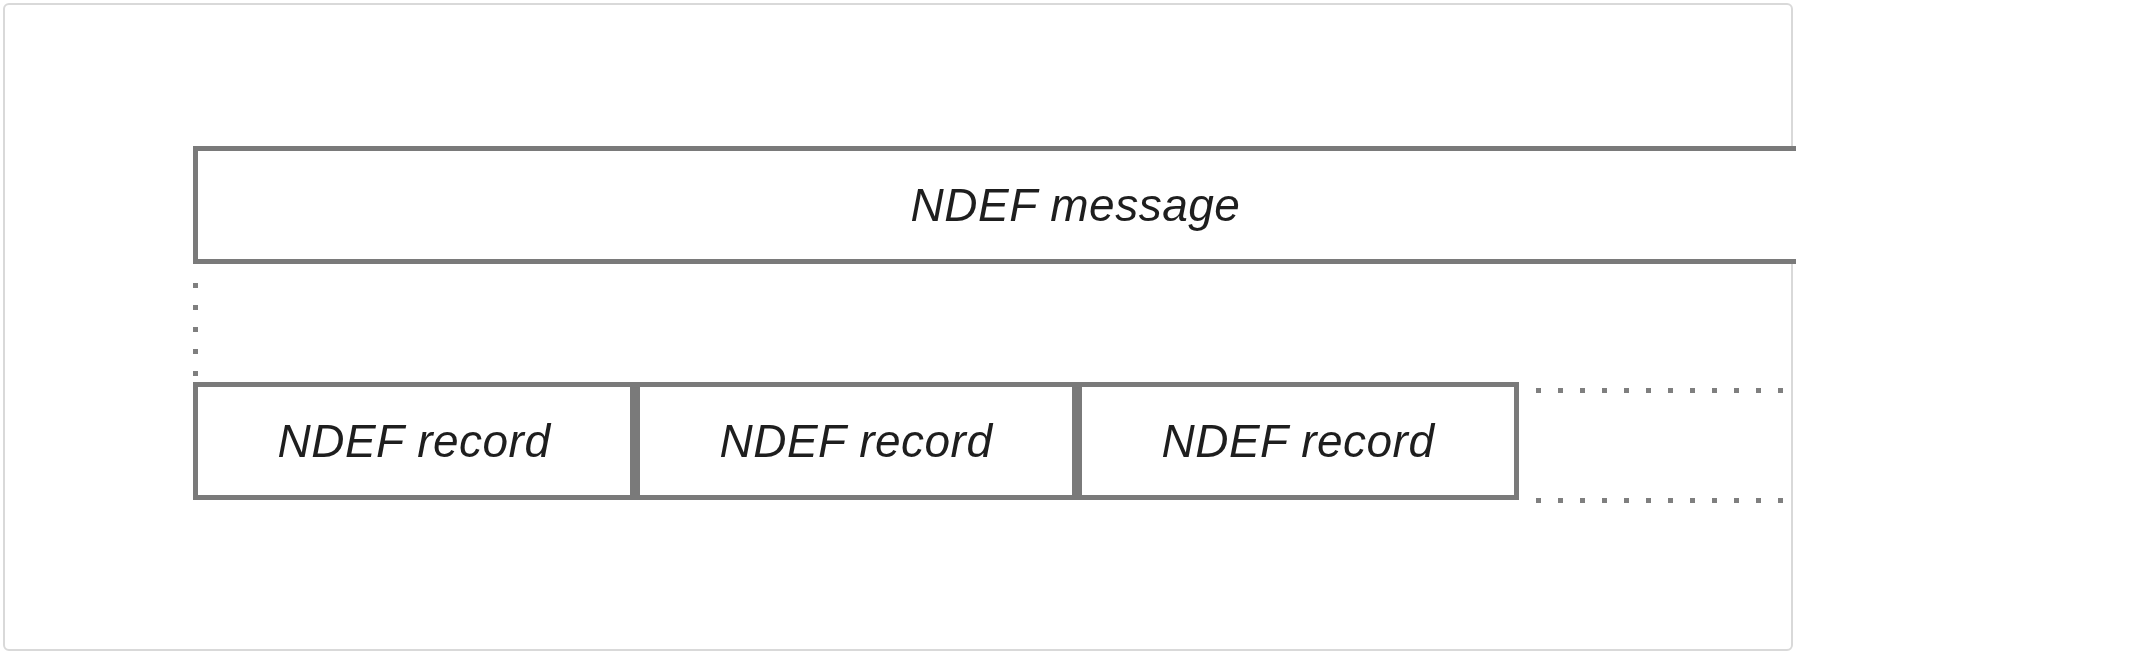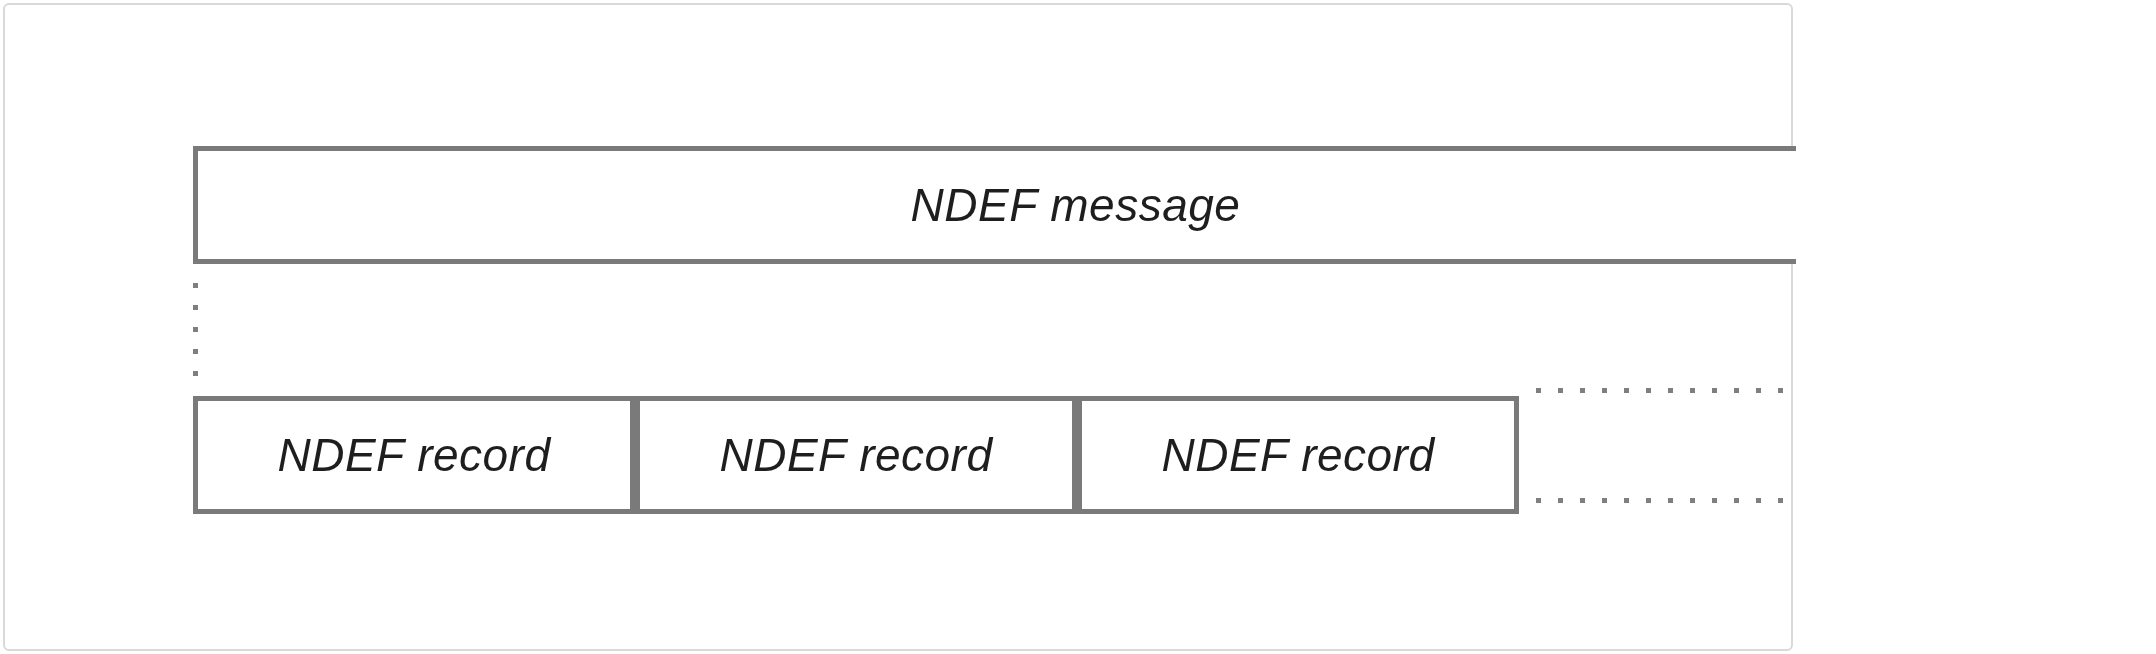--- a/index.html
+++ b/index.html
@@ -38,21 +38,21 @@
     color: var(--text, #1e1e1e);
     white-space: nowrap;
   }
   .message-box {
     left: 193px;
     top: 146px;
     width: 1765px;
     height: 118px;
   }
   .record-box {
-    top: 396px;
+    top: 382px;
     width: 442px;
     height: 118px;
   }
   .record-1 { left: 193px; }
   .record-2 { left: 635px; }
   .record-3 { left: 1077px; }
   .dotted-v {
     position: absolute;
     width: 5px;
     background-image: repeating-linear-gradient(

